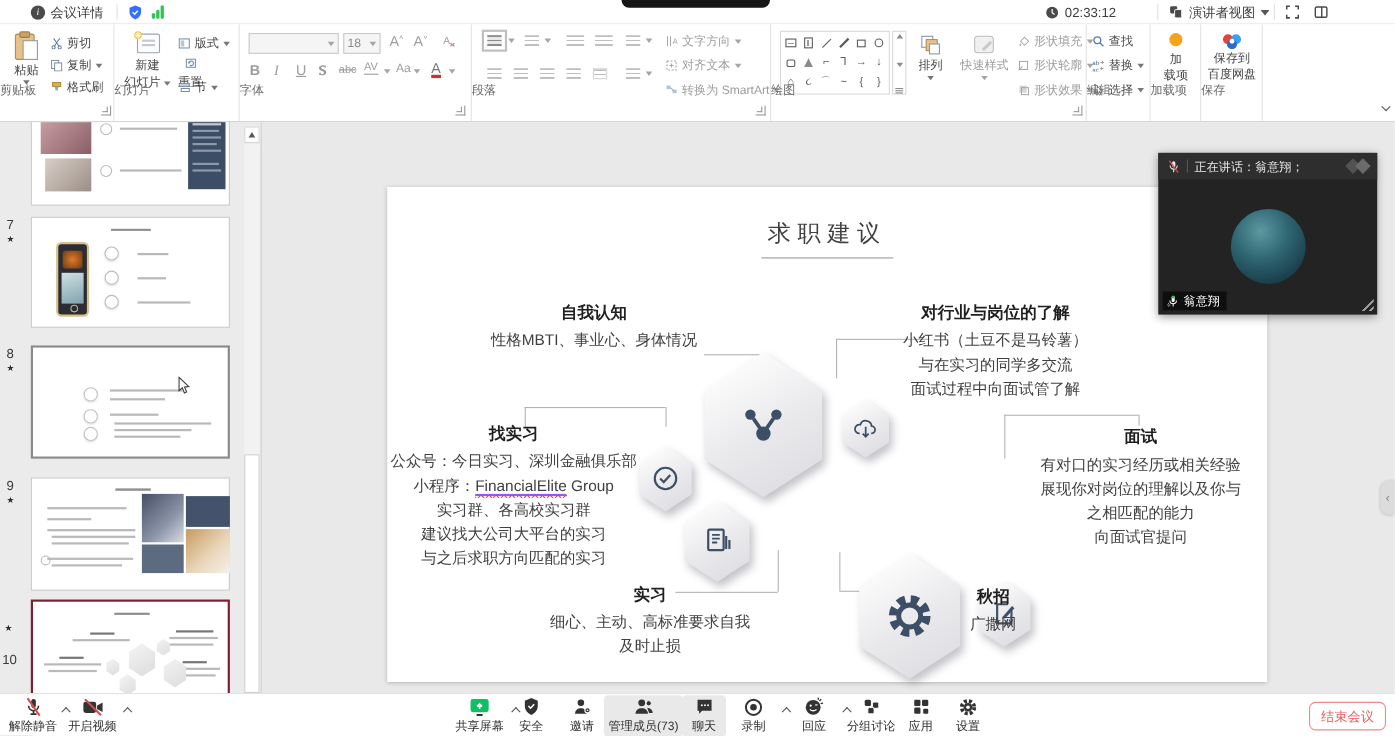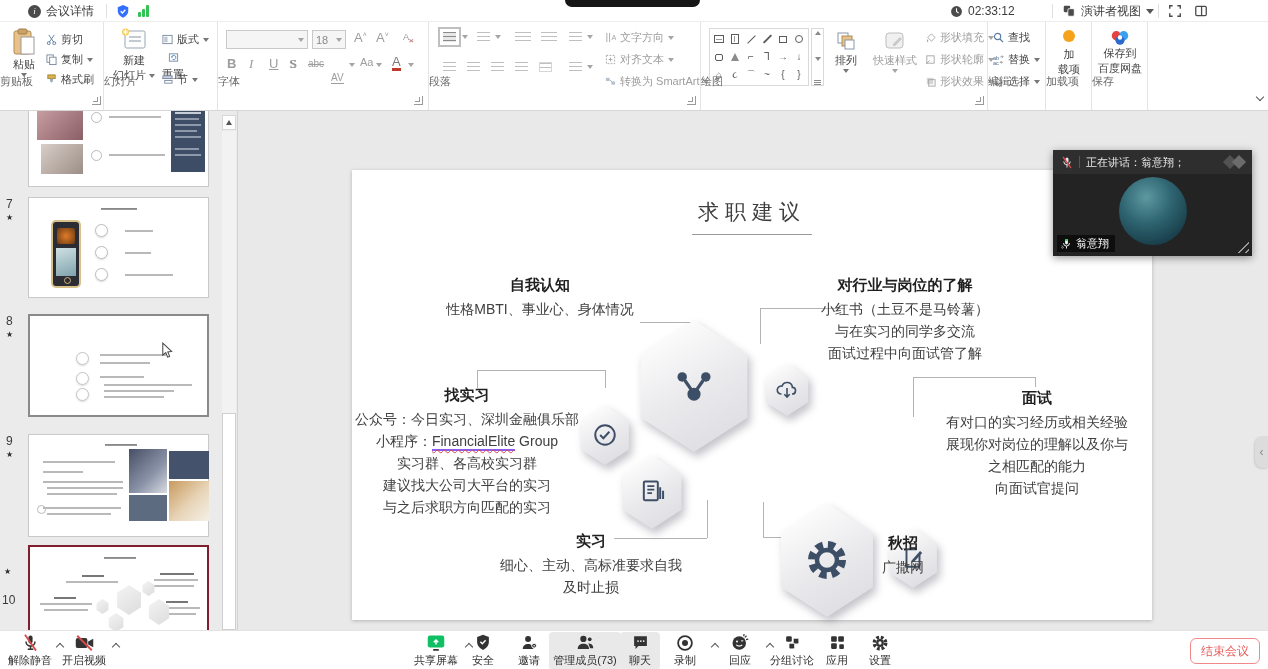--- a/index.html
+++ b/index.html
@@ -58,21 +58,21 @@
   .slide { position:absolute; left:352px; top:59px; width:800px; height:450px; background:#fff; box-shadow:0 1px 4px rgba(0,0,0,.22); }
   .s-title { position:absolute; left:400px; top:28px; transform:translateX(-50%); font-size:21px; letter-spacing:6px; color:#3f3f3f; border-bottom:1px solid #9a9a9a; padding:0 6px 8px; }
   .tb-block { position:absolute; transform:translateX(-50%); text-align:center; color:#404040; font-size:14px; line-height:22px; white-space:nowrap; }
   .tb-block b { display:block; font-size:15px; color:#1f1f1f; margin-bottom:2px; }
   .cl { position:absolute; background:#b3b3b3; }
   .hexw { position:absolute; filter:drop-shadow(3px 5px 4px rgba(110,110,125,.42)); }
   .hex { width:100%; height:100%; clip-path:polygon(50% 0,96% 26%,96% 74%,50% 100%,4% 74%,4% 26%); background:linear-gradient(150deg,#fcfcfc 15%,#e9e9ec 55%,#dedee2 90%); display:flex; align-items:center; justify-content:center; }
   .squig { text-decoration:underline; text-decoration-style:wavy; text-decoration-color:#d84a4a; text-decoration-thickness:1px; text-underline-offset:3px; }
   .u { border-bottom:2px solid #8b5cf6; }
   
-  .vid { position:absolute; left:1053px; top:39px; width:199px; height:106px; background:#232323; z-index:45; box-shadow:0 2px 8px rgba(0,0,0,.4); }
+  .vid { position:absolute; left:1053px; top:28px; width:199px; height:147px; background:#232323; z-index:45; box-shadow:0 2px 8px rgba(0,0,0,.4); }
   .vid-head { position:absolute; top:0; left:0; width:100%; height:24px; background:#2e2e2e; display:flex; align-items:center; padding:0 8px; gap:6px; color:#e8e8e8; font-size:11px; }
   .vid-sep { width:1px; height:12px; background:#555; }
   .diamond { width:10px; height:10px; transform:rotate(45deg); background:#5f5f5f; display:inline-block; }
   .avatar { position:absolute; left:50%; top:58%; transform:translate(-50%,-50%); width:68px; height:68px; border-radius:50%; background:radial-gradient(circle at 40% 30%,#5d98a0 0%,#2f6672 40%,#1a414d 75%,#122f39 100%); }
   .nametag { position:absolute; left:4px; bottom:4px; height:17px; background:rgba(10,10,10,.85); color:#fff; font-size:11px; display:flex; align-items:center; gap:4px; padding:0 6px 0 4px; }
   .resize { position:absolute; right:3px; bottom:3px; width:12px; height:12px; clip-path:polygon(100% 0,100% 100%,0 100%); background:repeating-linear-gradient(135deg,#999 0 1.5px,transparent 1.5px 4.5px); }
   
   .edge-tab { position:absolute; right:0; top:325px; width:13px; height:32px; background:#dcdcdc; border-radius:8px 0 0 8px; display:flex; align-items:center; justify-content:center; color:#8a8a8a; font-size:12px; z-index:46; box-shadow:-1px 1px 2px rgba(0,0,0,.12); }
   .list-float { position:absolute; left:0; top:533px; width:30px; height:28px; background:#3f3f3f; border-radius:0 5px 5px 0; z-index:46; display:flex; align-items:center; justify-content:center; opacity:.92; }
   
@@ -224,21 +224,21 @@
     <span class="fletter dis abs" style="left:158px;top:8px;"><span>A</span><sup style="font-size:7px;">˅</sup></span>
     <svg class="abs" style="left:184px;top:9px;" width="13" height="13" viewBox="0 0 14 14">
         <text x="1" y="10" font-size="10" fill="#9d9d9d">A</text>
         <path d="M8 9l4 3m0-3l-4 3" stroke="#c98a8a" stroke-width="1.2"></path>
       </svg>
     <span class="fletter dis abs" style="left:9px;top:34px;font-weight:bold;">B</span>
     <span class="fletter dis abs" style="left:31px;top:34px;font-style:italic;font-family:'Liberation Serif',serif;">I</span>
     <span class="fletter dis abs" style="left:51px;top:34px;text-decoration:underline;">U</span>
     <span class="fletter dis abs" style="left:71px;top:34px;font-family:'Liberation Serif',serif;text-shadow:1px 0 #8a8a8a;">S</span>
     <span class="fletter dis abs" style="left:90px;top:36px;font-size:10px;text-decoration:line-through;">abc</span>
-    <span class="fletter dis abs" style="left:113px;top:50px;font-size:10px;border-bottom:1px solid #9d9d9d;">AV</span>
+    <span class="fletter dis abs" style="left:113px;top:34px;font-size:10px;border-bottom:1px solid #9d9d9d;">AV</span>
     <span class="dd g abs" style="left:131px;top:41px;"></span>
     <span class="fletter dis abs" style="left:142px;top:34px;font-size:11px;">Aa</span>
     <span class="dd g abs" style="left:158px;top:41px;"></span>
     <span class="fletter abs" style="left:174px;top:33px;color:#7a7a7a;border-bottom:3px solid #c0392b;line-height:13px;">A</span>
     <span class="dd g abs" style="left:190px;top:41px;"></span>
     <div class="rgl">字体</div>
     <span class="launcher" style="left:196px;"></span>
   </div>
 
   <div class="rg" style="left:429px;width:272px;">

